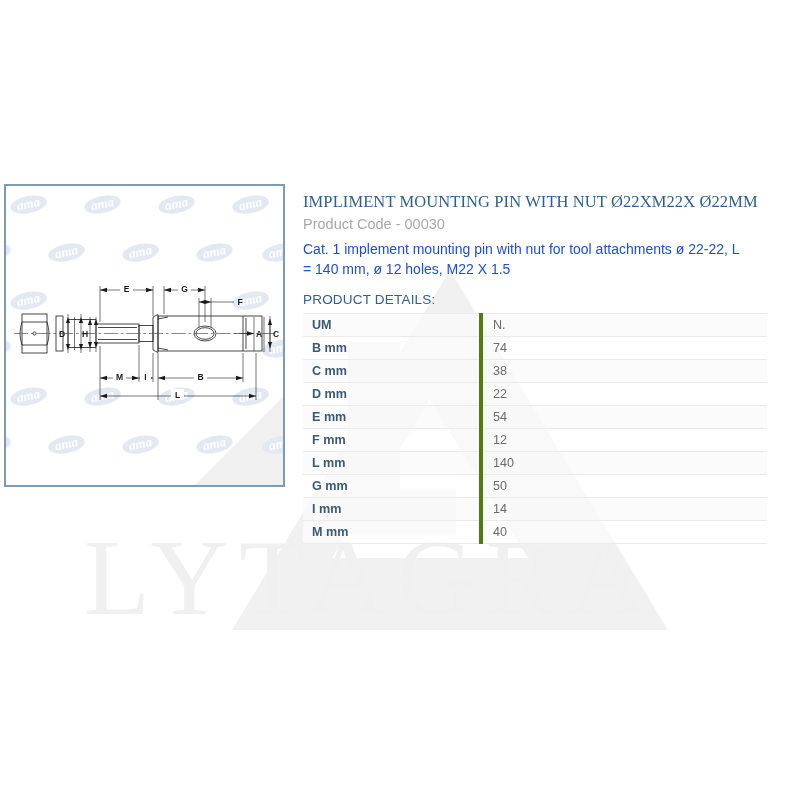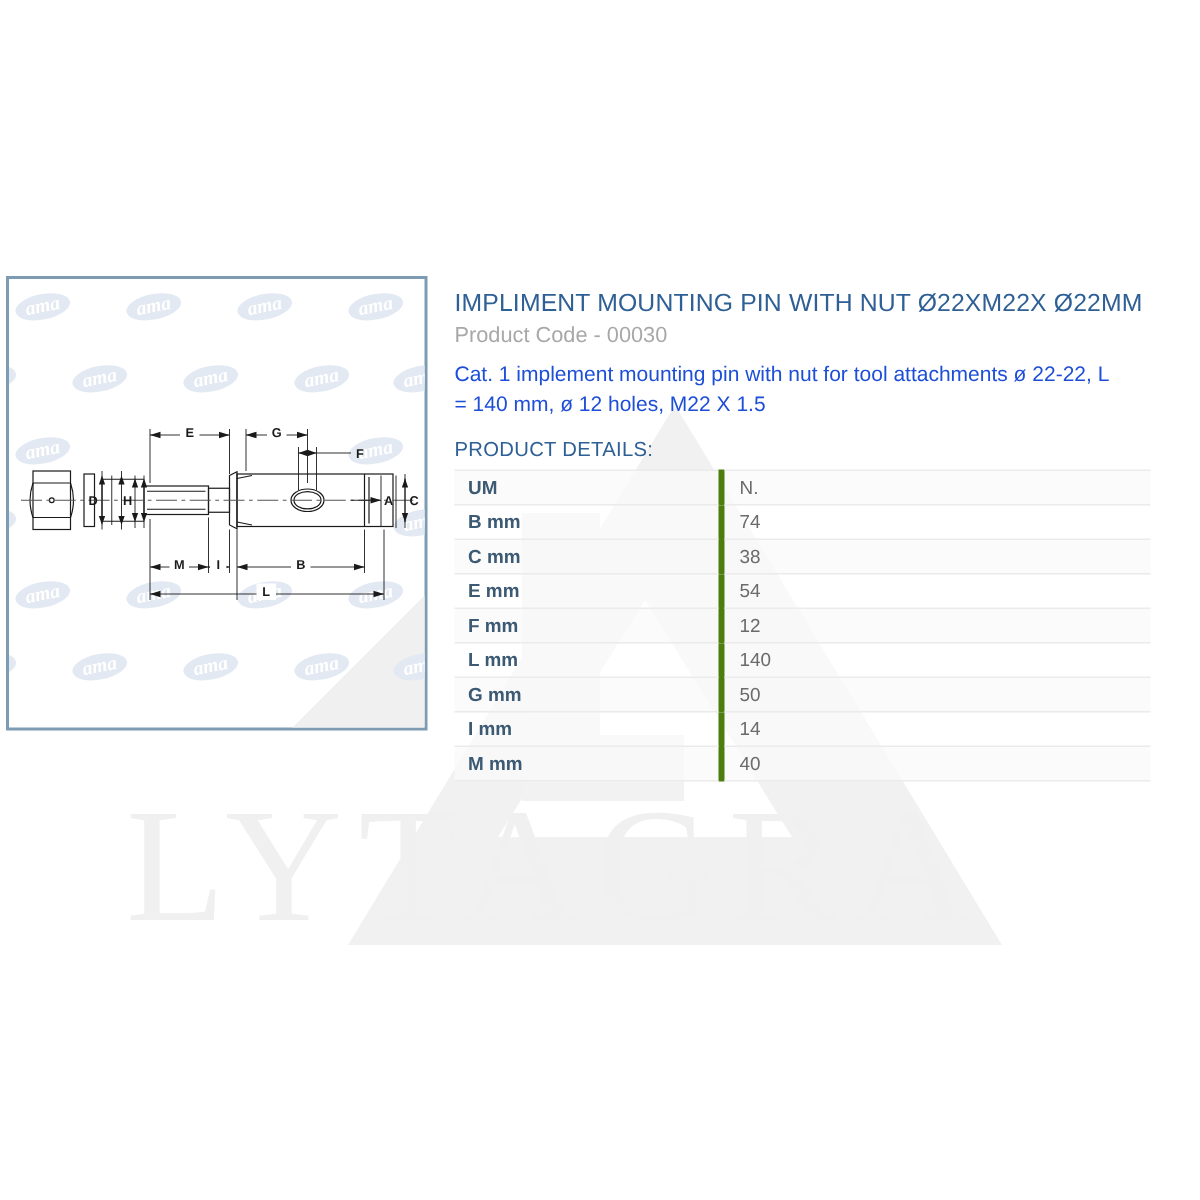--- a/index.html
+++ b/index.html
@@ -127,20 +127,21 @@
     width: 466px;
     z-index: 2;
   }
   #product-title {
     color: #2f6095;
     font-size: 16.5px;
     line-height: 20px;
     letter-spacing: 0.1px;
     margin: 0 0 2px 0;
     font-weight: normal;
+    font-family: Liberation Serif, serif;
   }
   #product-code {
     color: #a8a8a8;
     font-size: 14.5px;
     line-height: 20px;
     margin: 0 0 5px 0;
   }
   #product-description {
     color: #1d4ed8;
     font-size: 14px;
@@ -406,20 +407,24 @@
         </tr>
         <tr>
           <td class="spec-label">B mm</td>
           <td class="spec-value">74</td>
         </tr>
         <tr>
           <td class="spec-label">C mm</td>
           <td class="spec-value">38</td>
         </tr>
         <tr>
+          <td class="spec-label">D mm</td>
+          <td class="spec-value">22</td>
+        </tr>
+        <tr>
           <td class="spec-label">E mm</td>
           <td class="spec-value">54</td>
         </tr>
         <tr>
           <td class="spec-label">F mm</td>
           <td class="spec-value">12</td>
         </tr>
         <tr>
           <td class="spec-label">L mm</td>
           <td class="spec-value">140</td>

